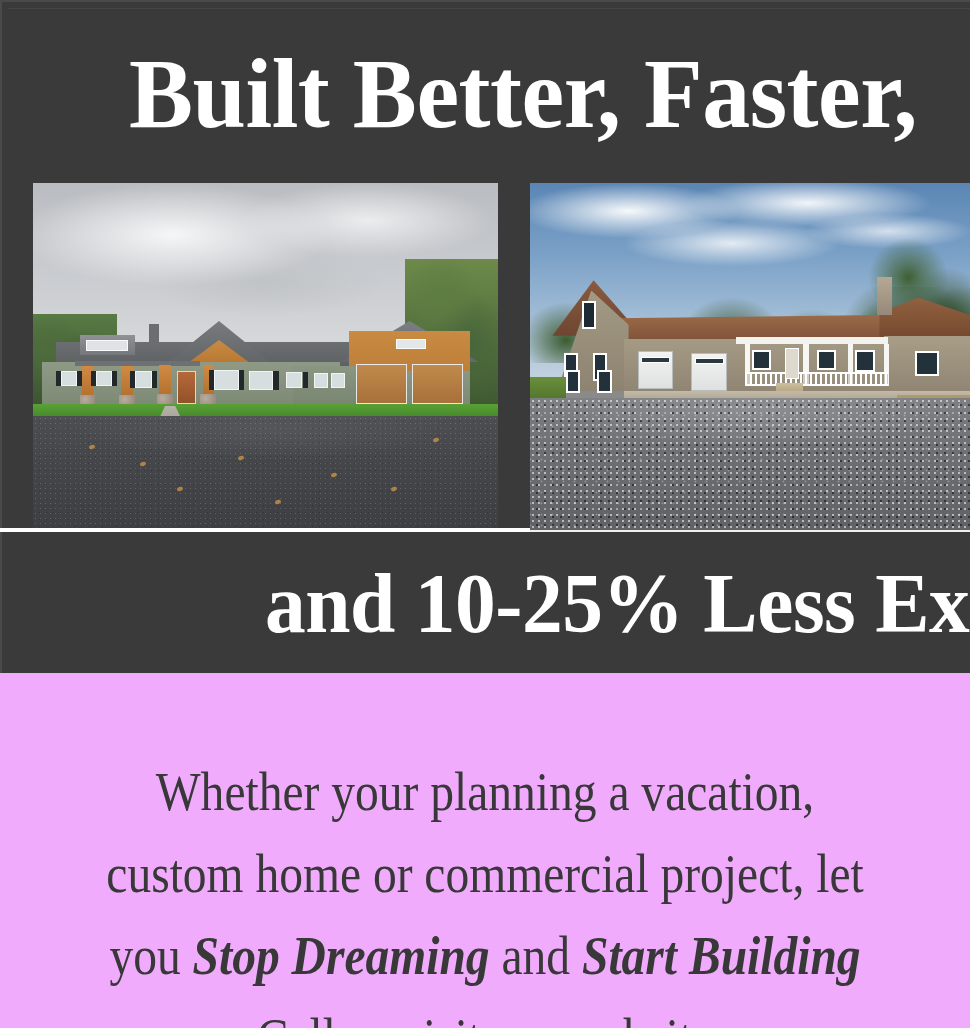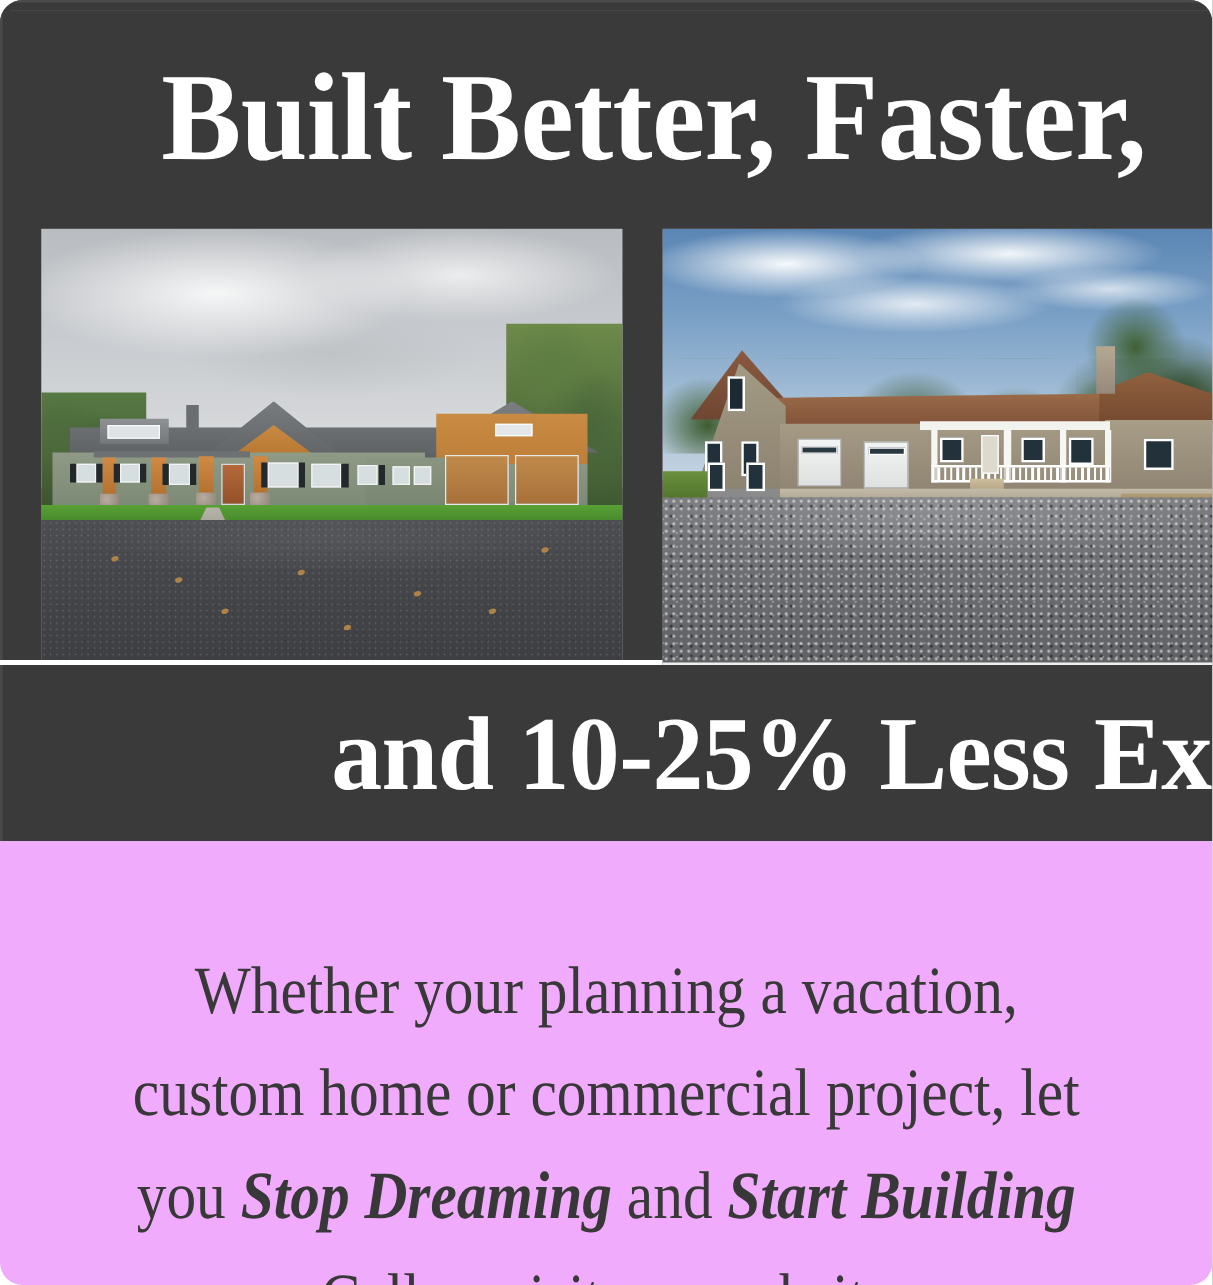--- a/index.html
+++ b/index.html
@@ -13,21 +13,20 @@
     height: 1028px;
     overflow: hidden;
     font-family: "Liberation Serif", "DejaVu Serif", serif;
   }
   #page {
     position: relative;
     width: 970px;
     height: 1028px;
     overflow: hidden;
     background: #ffffff;
-    border-radius: 18px;
   }
 
   
   #hero-panel {
     position: absolute;
     left: 0;
     top: 0;
     width: 970px;
     height: 673px;
     background: #3a3a3a;

